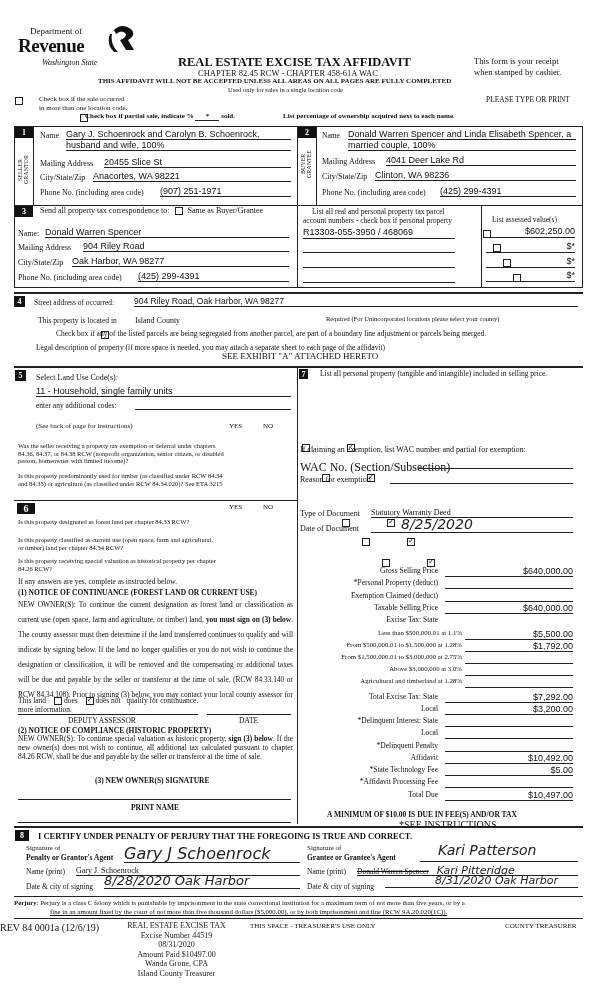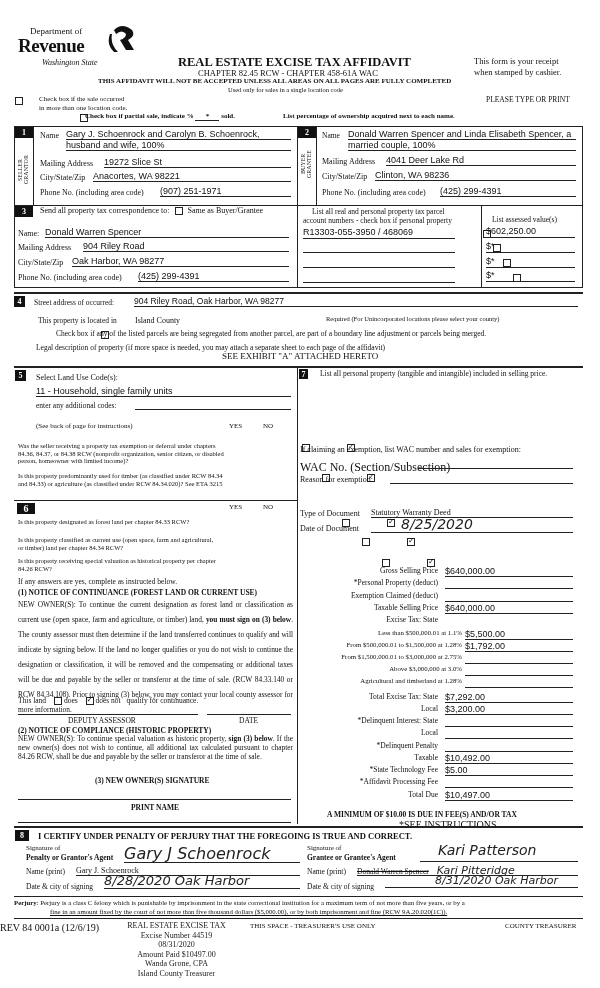--- a/index.html
+++ b/index.html
@@ -6,21 +6,21 @@
 body{width:600px;height:988px;background:#fff;font-family:"Liberation Serif",serif;color:#111;position:relative;overflow:hidden;font-size:8px}
 .abs{position:absolute}
 .sans{font-family:Liberation Serif, serif}
 .b{font-weight:bold}
 .cb{display:inline-block;width:8px;height:8px;border:1px solid #222;vertical-align:middle;background:#fff;position:relative}
 .cb.on::after{content:"✓";position:absolute;left:0;top:-3px;font-size:8px;font-family:"DejaVu Sans",sans-serif;font-weight:bold}
 .ln{border-bottom:1px solid #222}
 .num{background:#111;color:#fff;font-weight:bold;display:flex;align-items:center;justify-content:center;font-size:8px}
 .fill{font-family:"Liberation Sans",sans-serif;font-size:9px}
 .hand{font-family:"DejaVu Sans",sans-serif;font-style:italic;font-size:14px;color:#222}
-.right{}
+.right{text-align:right}
 .vt{writing-mode:vertical-rl;transform:rotate(180deg);font-size:6px;text-align:center}
 </style>
 </head>
 <body>
 
 
 
 <div class="abs" style="left:18px;top:24px;width:115px;height:48px">
   <div class="sans" style="position:absolute;left:12px;top:2px;font-size:9px">Department of</div>
   <div class="sans b" style="position:absolute;left:0;top:11px;font-size:19px;letter-spacing:-0.5px">Revenue</div>
@@ -54,21 +54,21 @@
 <div class="abs" style="left:297px;top:126px;width:1px;height:80px;background:#222"></div>
 
 
 <div class="abs num" style="left:15px;top:127px;width:18px;height:11px">1</div>
 <div class="abs vt" style="left:17px;top:150px;width:14px;height:40px">SELLER GRANTOR</div>
 <div class="abs" style="left:33px;top:127px;width:1px;height:78px;background:#222"></div>
 <div class="abs" style="left:40px;top:131px;font-size:8px">Name</div>
 <div class="abs fill ln" style="left:66px;top:129px;width:225px">Gary J. Schoenrock and Carolyn B. Schoenrock,</div>
 <div class="abs fill ln" style="left:66px;top:140px;width:225px">husband and wife, 100%</div>
 <div class="abs" style="left:40px;top:159px">Mailing Address</div>
-<div class="abs fill ln" style="left:104px;top:157px;width:187px">19272 Slice St</div>
+<div class="abs fill ln" style="left:104px;top:157px;width:187px">20455 Slice St</div>
 <div class="abs" style="left:40px;top:173px">City/State/Zip</div>
 <div class="abs fill ln" style="left:93px;top:171px;width:198px">Anacortes, WA  98221</div>
 <div class="abs" style="left:40px;top:188px">Phone No. (including area code)</div>
 <div class="abs fill ln" style="left:160px;top:186px;width:131px">(907) 251-1971</div>
 
 
 <div class="abs num" style="left:298px;top:127px;width:18px;height:11px">2</div>
 <div class="abs vt" style="left:300px;top:146px;width:14px;height:36px">BUYER GRANTEE</div>
 <div class="abs" style="left:316px;top:127px;width:1px;height:78px;background:#222"></div>
 <div class="abs" style="left:322px;top:131px;font-size:7.5px">Name</div>
@@ -187,21 +187,21 @@
 </div>
 <div class="abs b" style="left:95px;top:776px;font-size:7.5px">(3) NEW OWNER(S) SIGNATURE</div>
 <div class="abs ln" style="left:18px;top:790px;width:273px;height:10px"></div>
 <div class="abs b" style="left:131px;top:803px;font-size:7.5px">PRINT NAME</div>
 <div class="abs ln" style="left:18px;top:813px;width:273px;height:10px"></div>
 
 
 <div class="abs num" style="left:299px;top:369px;width:9px;height:10px">7</div>
 <div class="abs" style="left:320px;top:369px;font-size:7.5px">List all personal property (tangible and intangible) included in selling price.</div>
 <div class="abs" style="left:300px;top:382px;width:280px;height:50px"></div>
-<div class="abs" style="left:300px;top:445px;font-size:8px">If claiming an exemption, list WAC number and sales for exemption:</div>
+<div class="abs" style="left:300px;top:445px;font-size:8px">If claiming an exemption, list WAC number and partial for exemption:</div>
 <div class="abs" style="left:300px;top:460px;font-size:12px">WAC No. (Section/Subsection)</div>
 <div class="abs ln" style="left:418px;top:459px;width:155px;height:10px"></div>
 <div class="abs" style="left:300px;top:475px;font-size:8px">Reason for exemption:</div>
 <div class="abs ln" style="left:390px;top:474px;width:183px;height:10px"></div>
 <div class="abs" style="left:300px;top:509px;font-size:8px">Type of Document</div>
 <div class="abs ln" style="left:371px;top:508px;width:202px;font-size:8px">Statutory Warranty Deed</div>
 <div class="abs" style="left:300px;top:524px;font-size:8px">Date of Document</div>
 <div class="abs ln hand" style="left:371px;top:516px;width:202px;padding-left:30px">8/25/2020</div>
 
 
@@ -259,21 +259,21 @@
   </div>
   <div style="position:absolute;top:162px;width:280px;height:11px">
     <span style="position:absolute;right:142px;font-size:7.5px">Local</span>
     <span class="fill ln right" style="position:absolute;left:145px;width:128px;height:11px"></span>
   </div>
   <div style="position:absolute;top:175px;width:280px;height:11px">
     <span style="position:absolute;right:142px;font-size:7.5px">*Delinquent Penalty</span>
     <span class="fill ln right" style="position:absolute;left:145px;width:128px;height:11px"></span>
   </div>
   <div style="position:absolute;top:187px;width:280px;height:11px">
-    <span style="position:absolute;right:142px;font-size:7.5px">Taxable</span>
+    <span style="position:absolute;right:142px;font-size:7.5px">Affidavit</span>
     <span class="fill ln right" style="position:absolute;left:145px;width:128px;height:11px">$10,492.00</span>
   </div>
   <div style="position:absolute;top:199px;width:280px;height:11px">
     <span style="position:absolute;right:142px;font-size:7.5px">*State Technology Fee</span>
     <span class="fill ln right" style="position:absolute;left:145px;width:128px;height:11px">$5.00</span>
   </div>
   <div style="position:absolute;top:211px;width:280px;height:11px">
     <span style="position:absolute;right:142px;font-size:7.5px">*Affidavit Processing Fee</span>
     <span class="fill ln right" style="position:absolute;left:145px;width:128px;height:11px"></span>
   </div>

